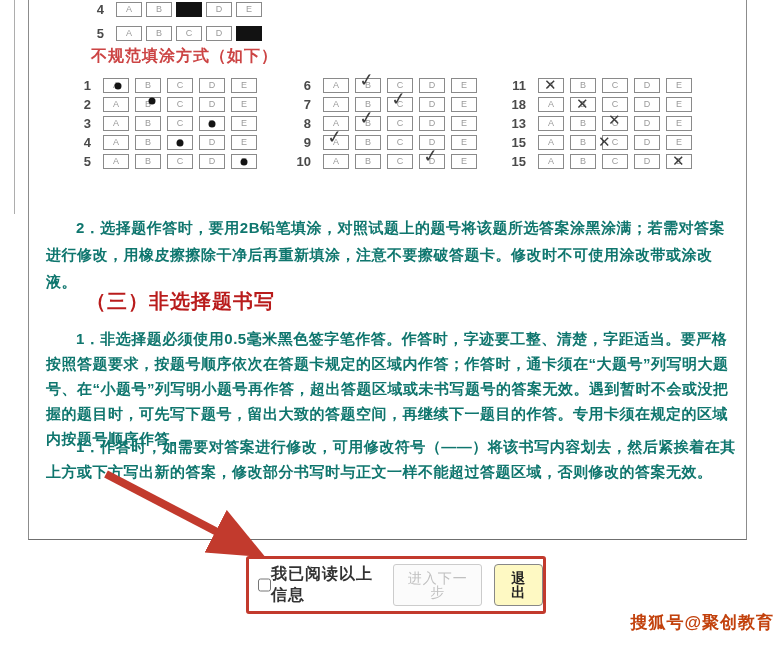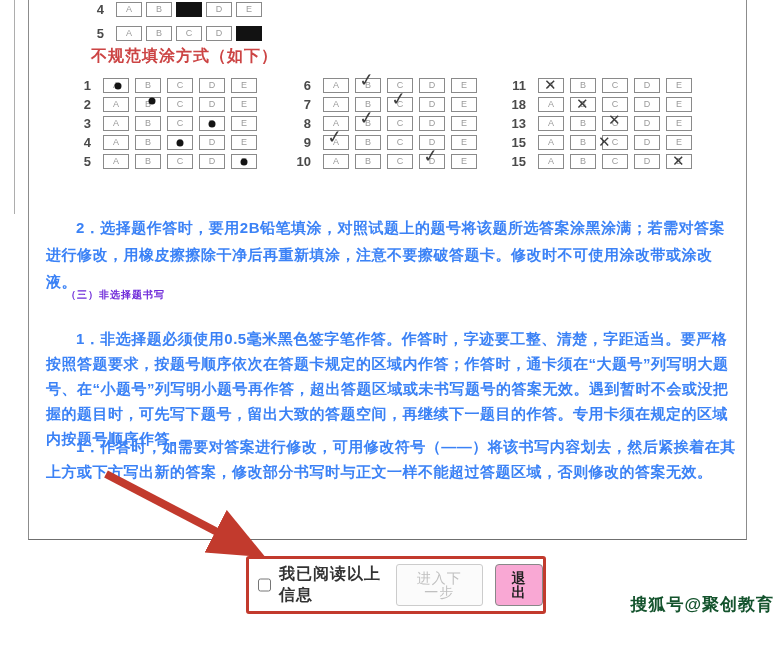--- a/index.html
+++ b/index.html
@@ -53,54 +53,54 @@
     position:absolute;left:5px;top:-2px;font-size:15px;line-height:1;
     color:#3d3d3d;font-weight:bold;
   }
   
   .bad-heading{
     position:absolute;left:62px;top:46px;
     color:var(--heading-red);font-size:16px;font-weight:600;letter-spacing:1px;
   }
   .para{
     position:absolute;left:17px;width:692px;
-    font-size:15px;line-height:25px;font-weight:600;color:#3b82f6;
+    font-size:15px;line-height:25px;font-weight:600;color:#0f766e;
     text-indent:2em;letter-spacing:.5px;
   }
   .p-choice{top:214px;line-height:27px;}
   .sec-heading{
     position:absolute;left:17px;top:288px;
-    font-size:10px;font-weight:700;color:#6d28d9;text-indent:2em;letter-spacing:1px;
+    font-size:20px;font-weight:700;color:#b91c1c;text-indent:2em;letter-spacing:1px;
   }
   .p-non1{top:326px;}
   .p-non2{top:434px;}
   
   .arrow{position:absolute;left:92px;top:466px;width:185px;height:95px;pointer-events:none;}
   
   .confirm-box{
     position:absolute;left:246px;top:556px;width:300px;height:58px;
     border:3px solid var(--red);border-radius:3px;background:#fff;
     display:flex;align-items:center;gap:12px;padding-left:9px;
   }
-  .confirm-label{display:flex;align-items:center;gap:8px;cursor:pointer;}
+  .confirm-label{display:flex;align-items:center;gap:0;cursor:pointer;}
   .confirm-label input{width:14px;height:14px;accent-color:#555;}
   .confirm-text{font-size:16px;font-weight:600;color:#333;letter-spacing:1px;}
   .btn{font-family:inherit;font-size:14px;cursor:pointer;line-height:1;}
   .btn-next{
     padding:6px 13px;border:1px solid #ccc;border-radius:3px;
     background:#fbfbfb;color:#c0c0c0;letter-spacing:1px;
   }
   .btn-exit{
     padding:6px 11px;border:1px solid #888;border-radius:4px;
-    background:#f9a8d4;color:#222;font-weight:600;letter-spacing:1px;
+    background:#fef9c3;color:#222;font-weight:600;letter-spacing:1px;
   }
   
   .watermark{
-    position:absolute;right:2px;top:593px;
-    font-size:17px;font-weight:700;color:#14532d;letter-spacing:1px;
+    position:absolute;right:2px;top:611px;
+    font-size:17px;font-weight:700;color:#c2410c;letter-spacing:1px;
     text-shadow:0 0 2px #fff,1px 1px 0 #fff,-1px -1px 0 #fff,1px -1px 0 #fff,-1px 1px 0 #fff;
   }
 </style>
 </head>
 <body>
 
 <div class="page">
 
   <div class="edge-line"></div>
 

